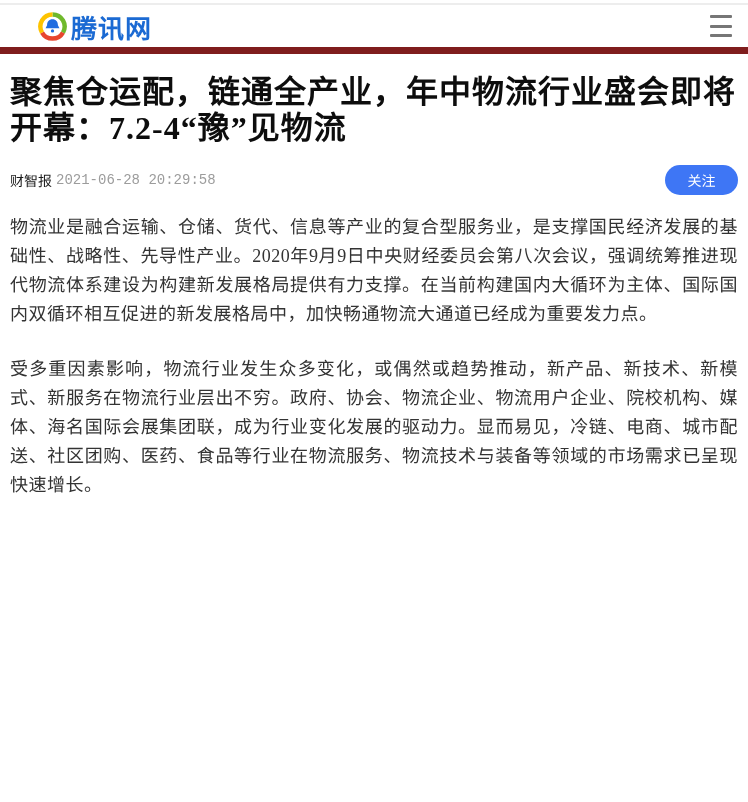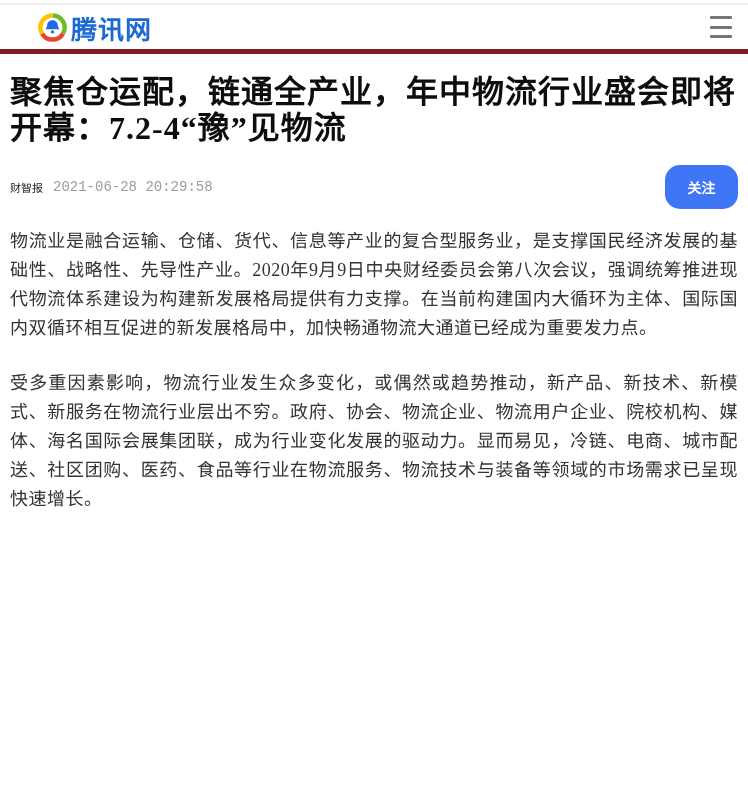--- a/index.html
+++ b/index.html
@@ -8,21 +8,21 @@
     width: 748px; height: 802px; overflow: hidden;
     font-family: "Liberation Sans", sans-serif;
     position: relative;
   }
   .top-line { height: 2px; background: #ededed; margin-top: 3px; }
 
   
   .site-header {
     display: flex; align-items: center;
     height: 49px; padding: 0 16px 0 38px;
-    border-bottom: 5px solid #7f1d1d;
+    border-bottom: 7px solid #7f1d1d;
   }
   .logo { display: flex; align-items: center; gap: 4px; cursor: pointer; }
   .logo-badge { width: 29px; height: 29px; display: block; }
   .logo-text {
     font-size: 26px; font-weight: bold; color: #1b6ad3;
     letter-spacing: 1px;
     font-family: "Liberation Sans", sans-serif;
   }
   .menu-btn {
     margin-left: auto; width: 22px; height: 26px;
@@ -33,32 +33,31 @@
 
   
   .content { padding: 0 10px; }
   .article-title {
     margin-top: 20px;
     font-family: "Liberation Serif", "DejaVu Serif", serif;
     font-weight: 700; font-size: 32px; line-height: 36px;
     color: #0d0d0d; letter-spacing: 1px;
   }
   .byline { display: flex; align-items: center; margin-top: 19px; }
-  .author { font-size: 11px; color: #1c1c1c; }
+  .author { font-size: 14px; color: #1c1c1c; }
   .pub-time {
-    font-size: 14px; color: #9c9c9c; margin-left: 10px;
+    font-size: 14px; color: #9c9c9c; margin-left: 4px;
     font-family: "Liberation Mono", "DejaVu Sans Mono", monospace;
   }
   .follow-btn {
-    margin-left: auto; min-width: 73px; height: 44px;
+    margin-left: auto; min-width: 73px; height: 30px;
     border: none; border-radius: 15px;
     background: #3e76f5; color: #ffffff;
     font-size: 14px; cursor: pointer; padding: 0 16px;
     font-family: "Liberation Sans", sans-serif;
-    font-weight: bold;
   }
   .article-body p {
     font-family: "Liberation Serif", "DejaVu Serif", serif;
     font-size: 18px; line-height: 29px; color: #333333;
     text-align: justify; letter-spacing: 0.5px;
     margin-top: 26px;
   }
   .article-body p:first-child { margin-top: 18px; }
 </style>
 </head>

